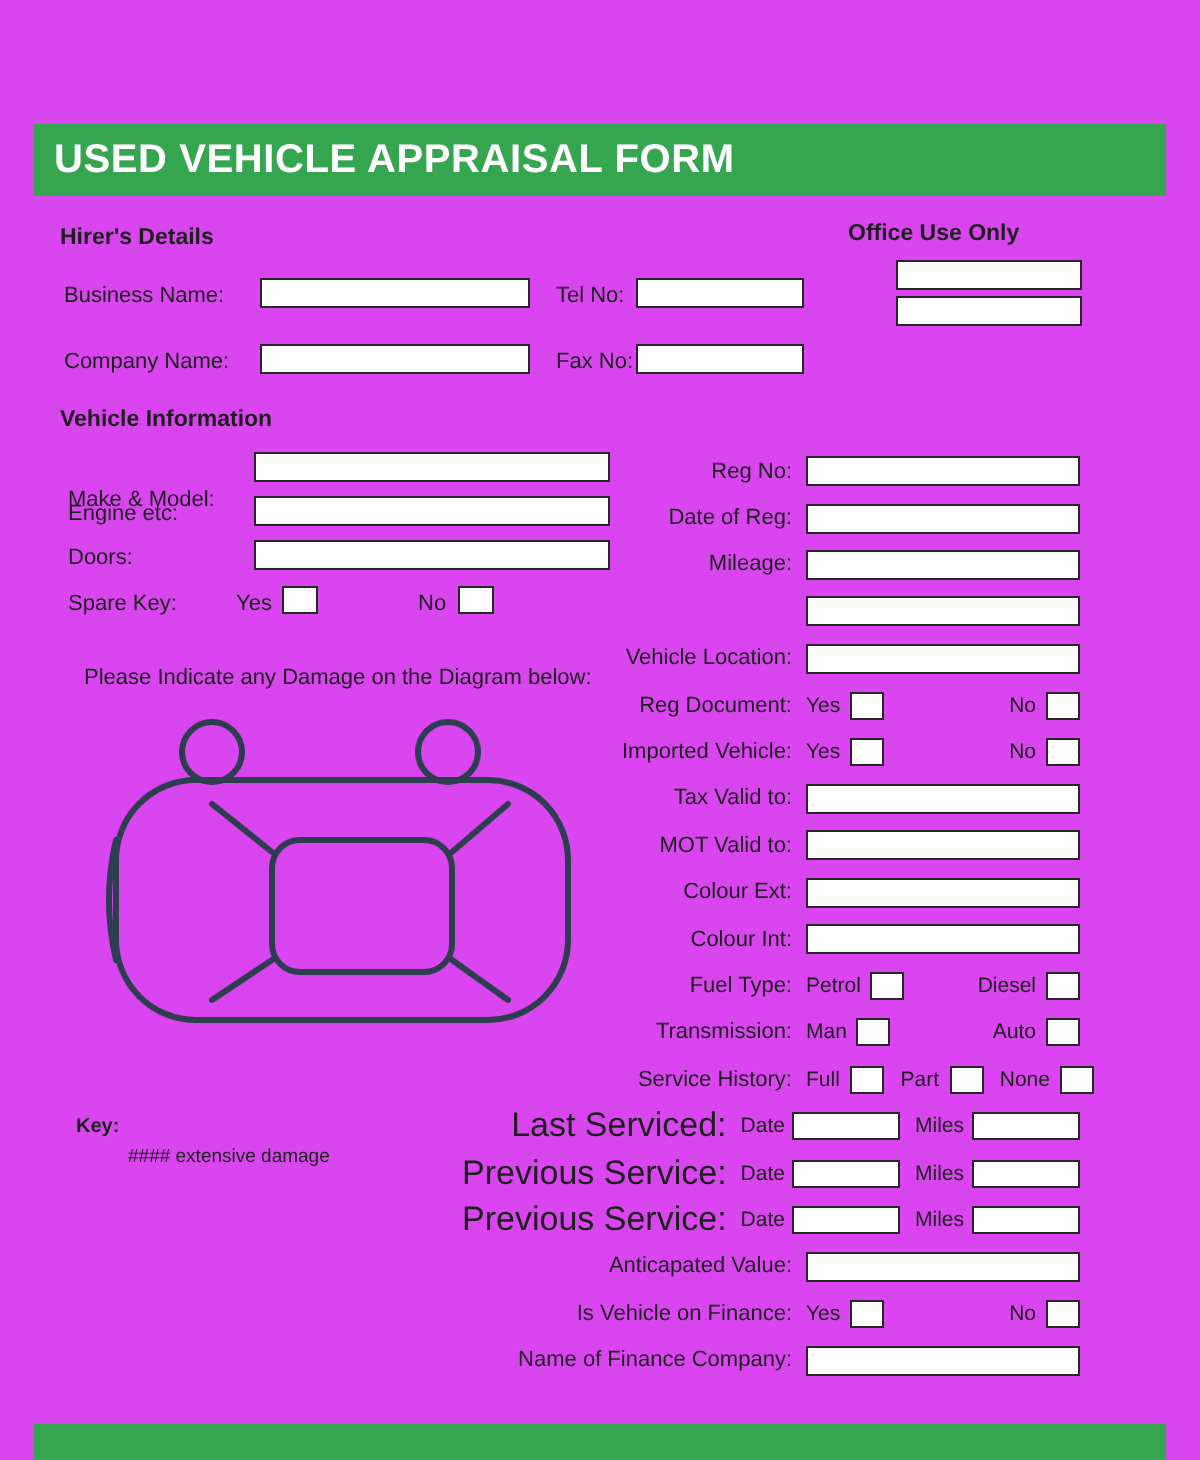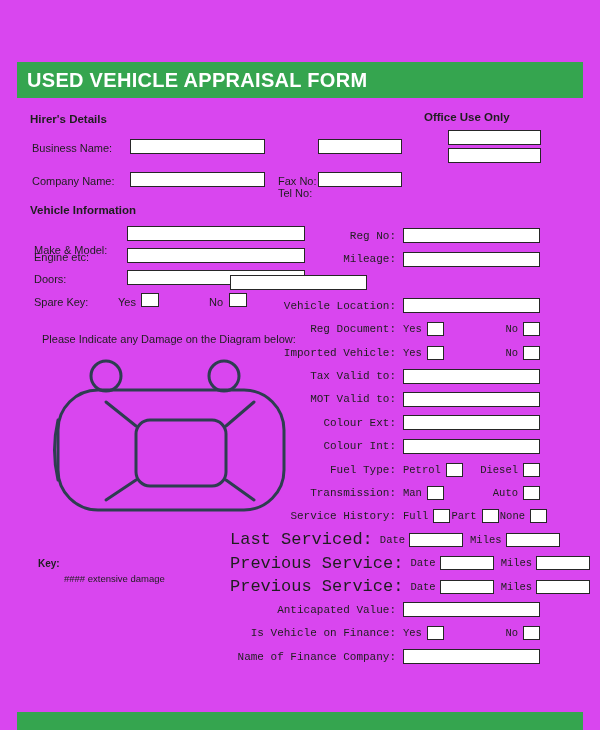--- a/index.html
+++ b/index.html
@@ -17,21 +17,21 @@
 
   .lbl { position:absolute; font-size:11px; white-space:nowrap; line-height:14px; }
   .bold { font-weight:bold; }
   .small { font-size:9.5px; }
 
   .fbox { position:absolute; height:15px; border:1px solid #262626; background:#fff; box-sizing:border-box; }
   .acbox { position:absolute; width:18px; height:14px; border:1px solid #262626; background:#fff; box-sizing:border-box; }
 
   
   .rcol { position:absolute; left:230px; top:224px; width:310px; }
-  .rrow { display:flex; align-items:center; justify-content:flex-start; height:23.4px;font-family:Liberation Mono, monospace; }
+  .rrow { display:flex; align-items:center; justify-content:flex-end; height:23.4px; }
   .rlabel { flex:0 0 166px; text-align:right; margin-right:7px; font-size:11px; white-space:nowrap; }
   .rbox { flex:0 0 137px; height:15px; border:1px solid #262626; background:#fff; box-sizing:border-box; }
   .rzone { flex:0 0 137px; display:flex; justify-content:space-between; align-items:center; }
   .rzone-wide { flex:0 0 144px; margin-right:-7px; }
   .opt { display:flex; align-items:center; gap:5px; }
   .optlabel { font-size:10.5px; white-space:nowrap; }
   .cbox { width:17px; height:14px; border:1px solid #262626; background:#fff; box-sizing:border-box; }
 
   .slabel { flex:0 0 128px; text-align:right; font-size:17px; white-space:nowrap; }
   .dml { font-size:10.5px; margin-left:7px; margin-right:4px; white-space:nowrap; }
@@ -49,21 +49,21 @@
     <span class="header-title">USED VEHICLE APPRAISAL FORM</span>
   </div>
 
   <div class="lbl bold" style="left:30px; top:112px; font-size:11.5px;">Hirer's Details</div>
   <div class="lbl bold" style="left:424px; top:110px; font-size:11.5px;">Office Use Only</div>
   <div class="fbox" style="left:448px; top:130px; width:93px;"></div>
   <div class="fbox" style="left:448px; top:148px; width:93px;"></div>
 
   <div class="lbl" style="left:32px; top:141px;">Business Name:</div>
   <div class="fbox" style="left:130px; top:139px; width:135px;"></div>
-  <div class="lbl" style="left:278px; top:141px;margin-top:45px;">Tel No:</div>
+  <div class="lbl" style="left:278px; top:141px;">Tel No:</div>
   <div class="fbox" style="left:318px; top:139px; width:84px;"></div>
 
   <div class="lbl" style="left:32px; top:174px;">Company Name:</div>
   <div class="fbox" style="left:130px; top:172px; width:135px;"></div>
   <div class="lbl" style="left:278px; top:174px;">Fax No:</div>
   <div class="fbox" style="left:318px; top:172px; width:84px;"></div>
 
   <div class="lbl bold" style="left:30px; top:203px; font-size:11.5px;">Vehicle Information</div>
 
   <div class="lbl" style="left:34px; top:243px;">Make &amp; Model:</div>
@@ -100,20 +100,24 @@
   <div class="lbl bold" style="left:38px; top:557px; font-size:10px;">Key:</div>
   <div class="lbl small" style="left:64px; top:572px;">#### extensive damage</div>
 
   <div class="rcol">
 
     <div class="rrow">
       <span class="rlabel">Reg No:</span>
       <span class="rbox"></span>
     </div>
 
+    <div class="rrow">
+      <span class="rlabel">Date of Reg:</span>
+      <span class="rbox"></span>
+    </div>
 
     <div class="rrow">
       <span class="rlabel">Mileage:</span>
       <span class="rbox"></span>
     </div>
 
     <div class="rrow">
       <span class="rbox"></span>
     </div>
 

